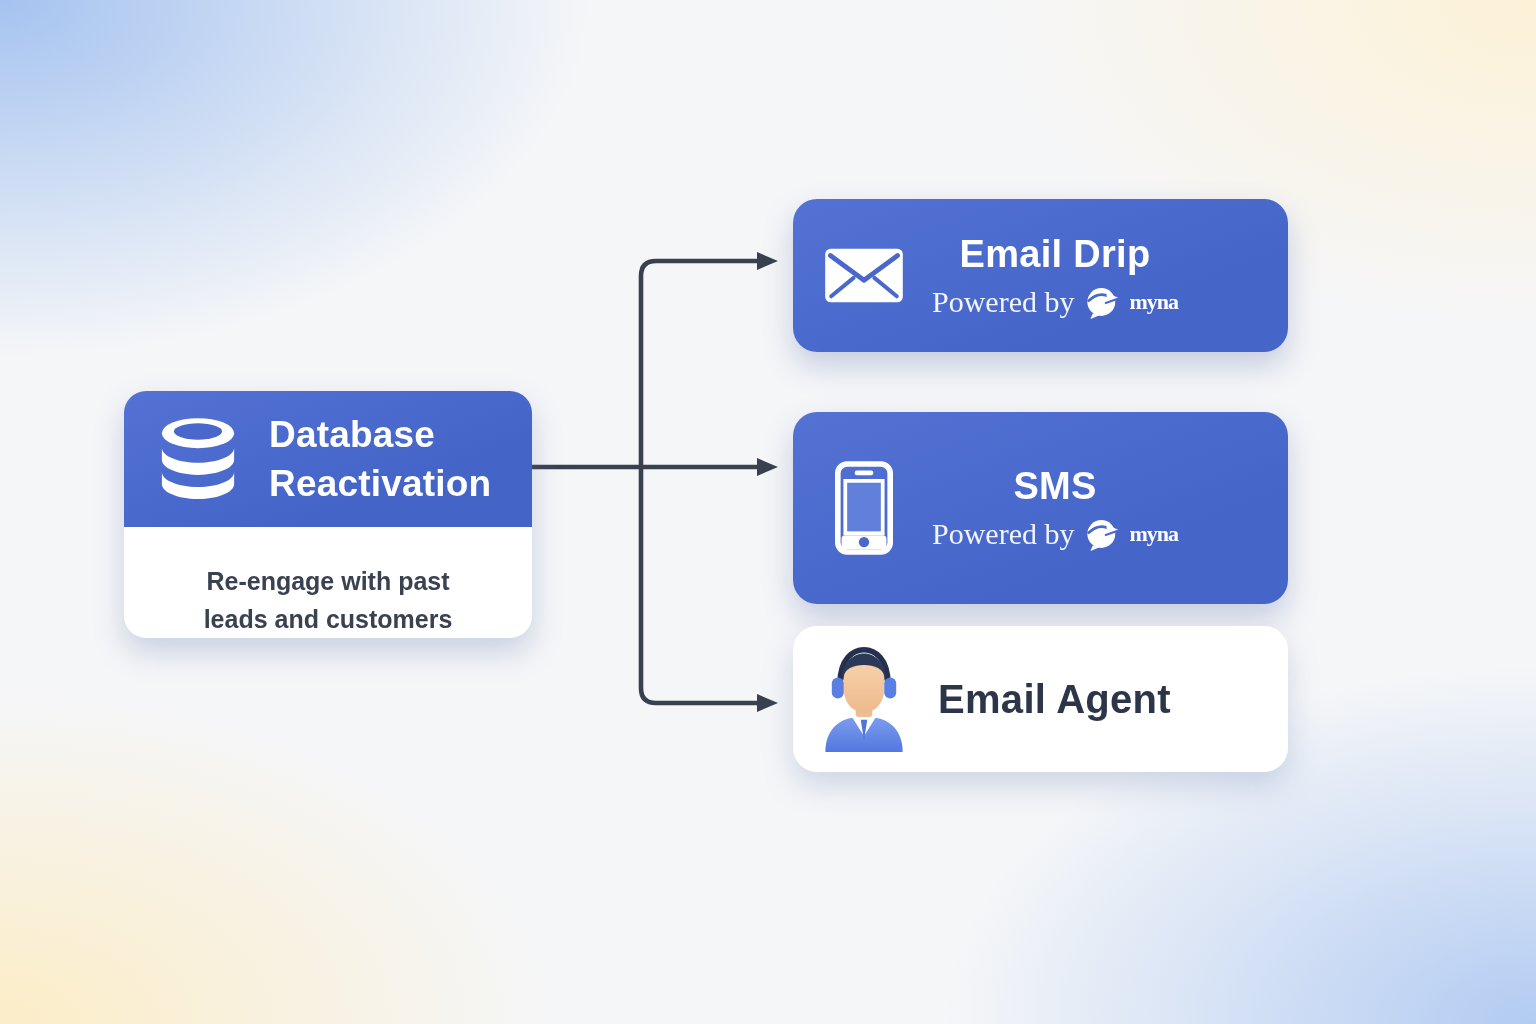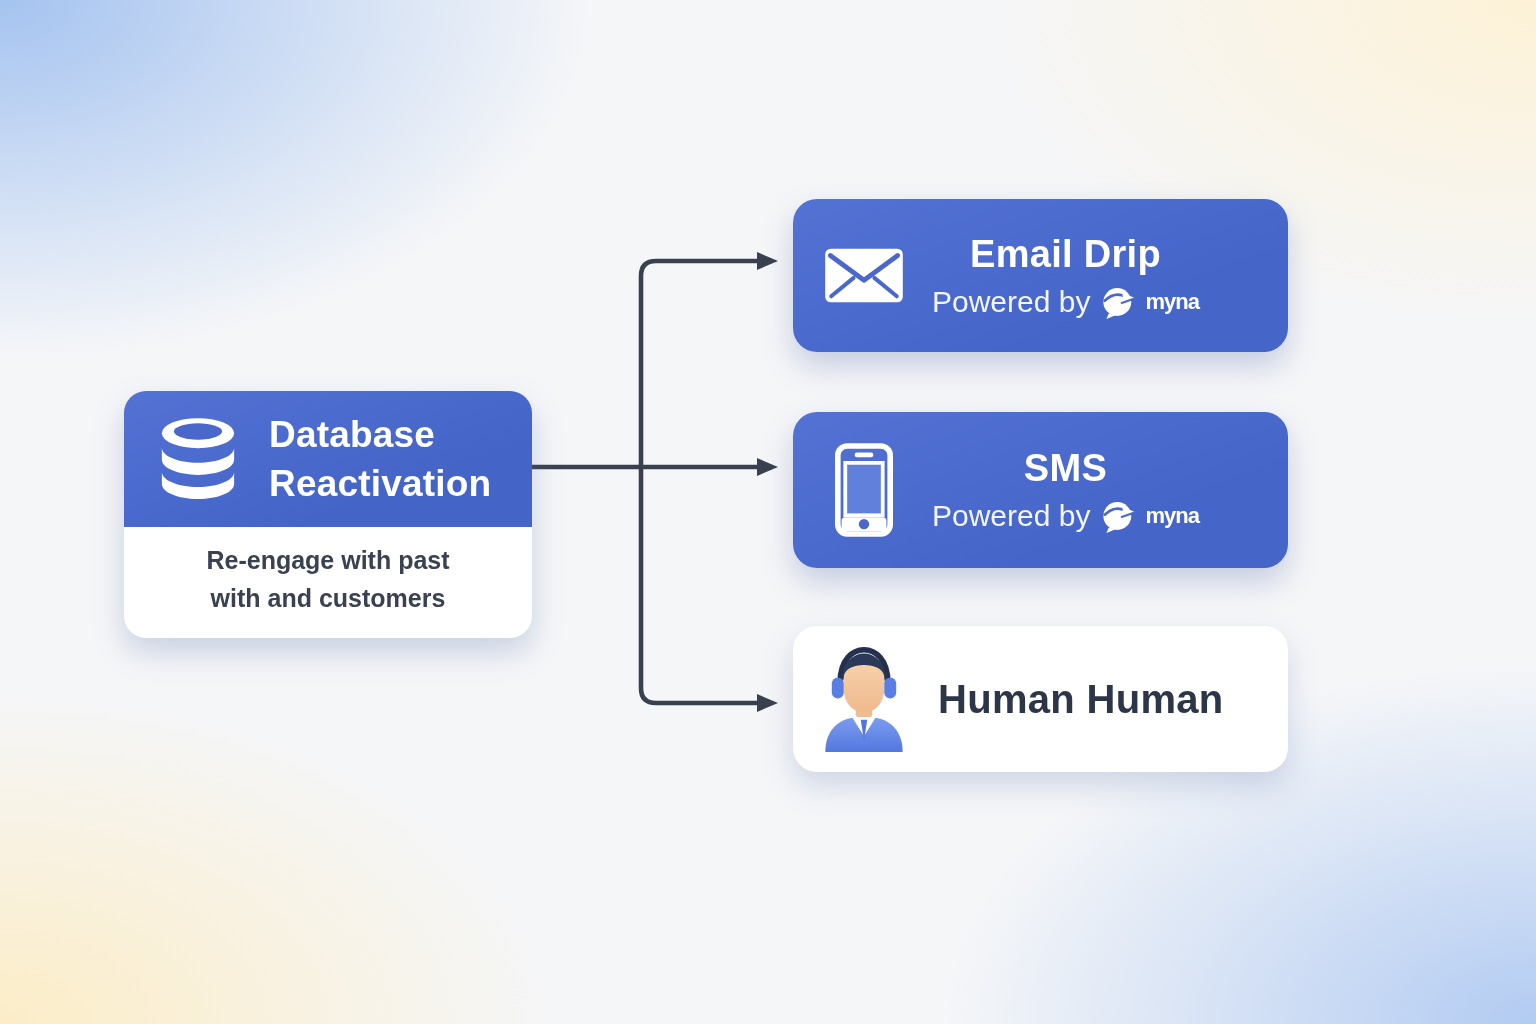--- a/index.html
+++ b/index.html
@@ -16,34 +16,34 @@
   .card{position:absolute;border-radius:22px;}
   
   #source-card{left:124px;top:391px;width:408px;height:247px;background:#ffffff;
     box-shadow:0 14px 30px rgba(90,110,170,0.28);}
   #source-card .hdr{height:136px;border-radius:22px 22px 0 0;
     background:linear-gradient(160deg,#5472d4 0%,#4464c8 70%);
     display:flex;align-items:center;}
   #source-card .db-ic{width:86px;height:102px;margin-left:31px;flex:0 0 auto;}
   #source-card .ttl{margin-left:28px;color:#ffffff;font-size:37px;font-weight:700;
     line-height:49px;letter-spacing:.2px;}
-  #source-card .desc{padding-top:14px;text-align:center;color:#3a4150;
+  #source-card .desc{padding-top:35px;text-align:center;color:#3a4150;
     font-size:25px;font-weight:600;line-height:38px;}
   
   .target{left:793px;width:495px;border-radius:24px;display:flex;align-items:center;text-align:center;}
   .target.blue{background:linear-gradient(160deg,#5472d4 0%,#4565c9 70%);
     box-shadow:0 14px 30px rgba(90,110,170,0.30);}
   #card-email{top:199px;height:153px;}
-  #card-sms{top:412px;height:156px;}
+  #card-sms{top:412px;height:192px;}
   #card-human{top:626px;height:146px;background:#ffffff;
     box-shadow:0 14px 30px rgba(120,140,185,0.30);}
   .ic-wrap{width:82px;margin-left:30px;flex:0 0 auto;display:flex;justify-content:center;}
   .t-text{margin-left:27px;}
   .t-title{color:#ffffff;font-size:38px;font-weight:700;letter-spacing:.3px;margin-bottom:9px;}
-  .powered{display:flex;align-items:center;color:#f2f5fd;font-size:30px;font-weight:400;}
+  .powered{display:flex;align-items:center;color:#f2f5fd;font-size:30px;font-weight:400;font-family:Liberation Serif, serif;}
   .bird{width:34px;height:34px;margin:0 9px 0 12px;flex:0 0 auto;}
   .brand{color:#ffffff;font-size:22px;font-weight:700;letter-spacing:-1px;}
   #card-human .t-title{color:#2d3649;font-size:40px;margin:0;}
   #card-human .ic-wrap{width:94px;margin-left:24px;}
   
   #connector-layer{position:absolute;left:0;top:0;width:1536px;height:1024px;pointer-events:none;}
 </style>
 </head>
 <body>
 
@@ -71,21 +71,21 @@
         <path d="M8 40 c0 9.6 18.8 17.5 42 17.5 c23.2 0 42 -7.9 42 -17.5 l0 14 c0 9.6 -18.8 17.5 -42 17.5 c-23.2 0 -42 -7.9 -42 -17.5 z" fill="#ffffff"></path>
         <path d="M8 68 c0 9.6 18.8 17.5 42 17.5 c23.2 0 42 -7.9 42 -17.5 l0 14 c0 9.6 -18.8 17.5 -42 17.5 c-23.2 0 -42 -7.9 -42 -17.5 z" fill="#ffffff"></path>
       </svg>
       <div class="ttl">
         <div>Database</div>
         <div>Reactivation</div>
       </div>
     </div>
     <div class="desc">
       <div>Re-engage with past</div>
-      <div>with and customers</div>
+      <div>leads and customers</div>
     </div>
   </div>
 
   <div class="card target blue" id="card-email">
     <div class="ic-wrap">
       <svg viewBox="0 0 100 70" style="width:80px;height:57px;">
         <rect x="1.5" y="1.5" width="97" height="67" rx="7" fill="#ffffff"></rect>
         <path d="M8 10 L50 41 L92 10" fill="none" stroke="#4a67cb" stroke-width="6" stroke-linejoin="round" stroke-linecap="round"></path>
         <path d="M9 61 L37 38 M91 61 L63 38" fill="none" stroke="#4a67cb" stroke-width="5" stroke-linecap="round"></path>
       </svg>
@@ -150,17 +150,17 @@
         <path d="M41 58 h18 v16 c0 6 -18 6 -18 0 z" fill="#edbd95"></path>
         <path d="M28 34 C28 16 72 16 72 34 L72 46 C72 62 62 72 50 72 C38 72 28 62 28 46 Z" fill="url(#faceGrad)"></path>
         <path d="M8 115 C8 92 22 80 38 78 L62 78 C78 80 92 92 92 115 Z" fill="url(#bodyGrad)"></path>
         <path d="M37 77 L50 98 L63 77 Z" fill="#ffffff"></path>
         <path d="M46.5 80 L50 103 L53.5 80 Z" fill="#4f74dc"></path>
         <rect x="15" y="34" width="13" height="23" rx="6.5" fill="#5a7fe2"></rect>
         <rect x="72" y="34" width="13" height="23" rx="6.5" fill="#5a7fe2"></rect>
       </svg>
     </div>
     <div class="t-text">
-      <div class="t-title">Human Human</div>
+      <div class="t-title">Email Agent</div>
     </div>
   </div>
 
 </div>
 
 </body></html>

